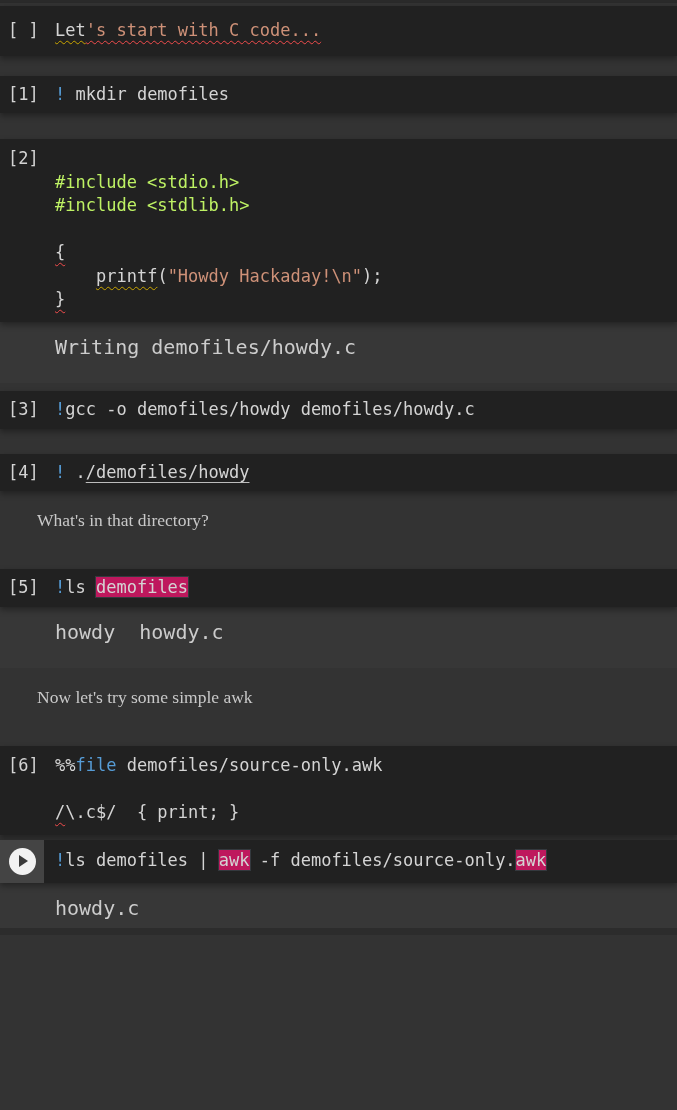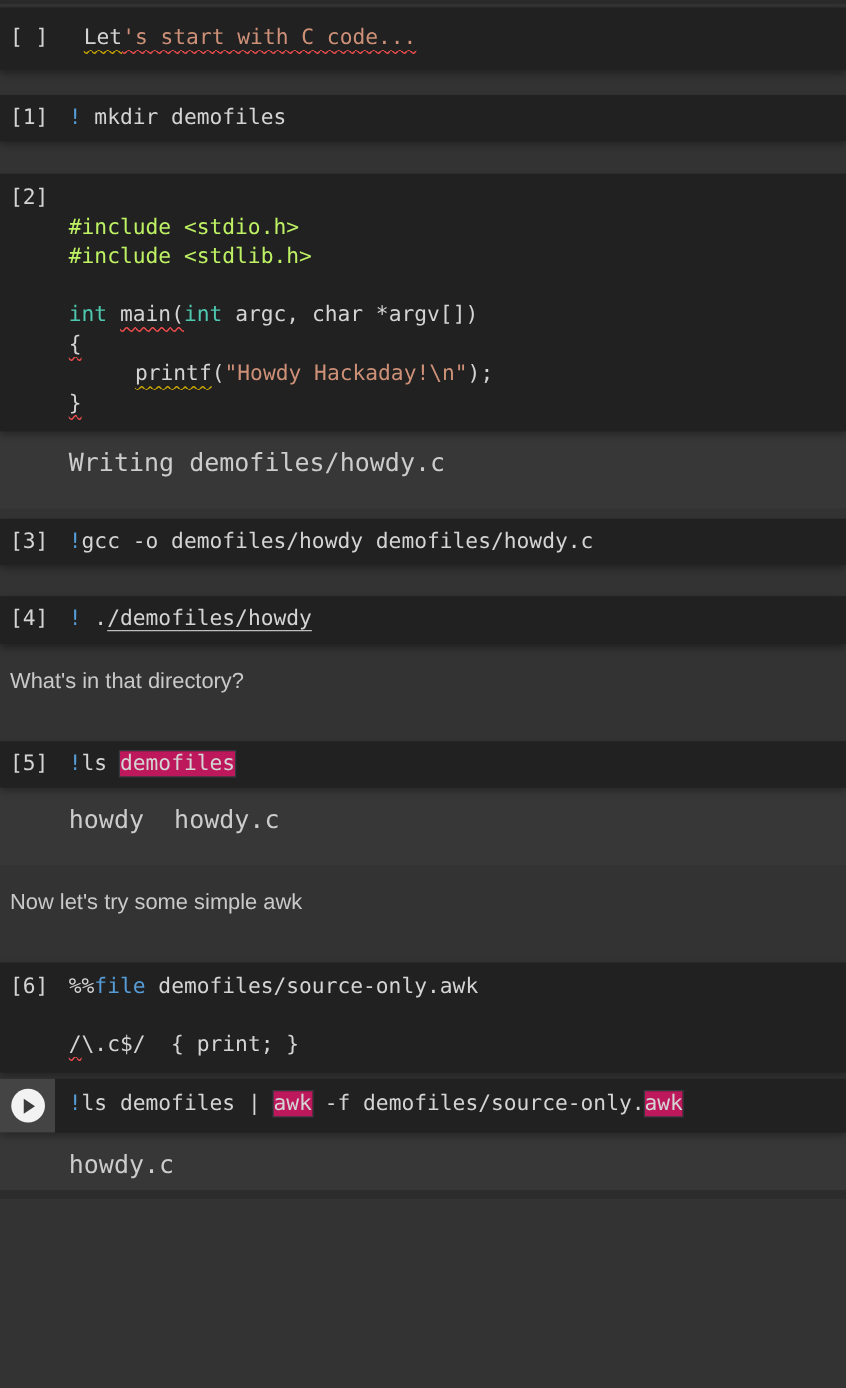--- a/index.html
+++ b/index.html
@@ -27,29 +27,29 @@
   .multi{padding-top:8px;padding-bottom:10px;}
   .output{
     background:#373737;color:#cccccc;
     padding:14px 8px 24px 55px;
     font-size:20px;line-height:23.5px;white-space:pre;
   }
   .output.short{padding-bottom:8px;}
   .markdown-cell{
     padding:18px 8px 38px 8px;
     color:#c9c9c9;
-    font-family:Liberation Sans, sans-serif;
-    font-size:17.5px;line-height:22px;
+    font-family:Liberation Serif, serif;
+    font-size:17.5px;line-height:22px;margin-left:29px;
   }
   .blue{color:#569cd6;}
   .green{color:#bef264;}
   .teal{color:#4ec9b0;}
   .str{color:#ce9178;}
   .sq-red{text-decoration-line:underline;text-decoration-style:wavy;text-decoration-color:#f14c4c;text-decoration-thickness:1px;text-underline-offset:4px;}
-  .sq-yel{text-decoration-line:underline;text-decoration-style:wavy;text-decoration-color:#c9a500;text-decoration-thickness:1px;text-underline-offset:4px;margin-left:12px;}
+  .sq-yel{text-decoration-line:underline;text-decoration-style:wavy;text-decoration-color:#c9a500;text-decoration-thickness:1px;text-underline-offset:4px;}
   .lnk{text-decoration-line:underline;text-decoration-color:#bdbdbd;text-underline-offset:4px;}
   .hl{background:#be185d;box-shadow:0 0 0 1px #34393e;}
   .mt3{margin-top:3px;}.mt5{margin-top:5px;}.mt8{margin-top:8px;}
   .mt20{margin-top:20px;}.mt25{margin-top:25px;}.mt26{margin-top:26px;}
   .run-cell{
     position:relative;background:#212121;height:43px;
     padding:9px 0 0 55px;box-shadow:0 3px 6px rgba(0,0,0,0.35);
     box-sizing:border-box;color:#d4d4d4;
   }
   .run-gutter{
@@ -82,21 +82,20 @@
     <span class="prompt" style="top:7px">[1]</span>
     <div class="code-line"><span class="blue">!</span><span> mkdir demofiles</span></div>
   </div>
 
   <div class="code-cell multi mt26">
     <span class="prompt" style="top:8px">[2]</span>
     <div class="code-line"></div>
     <div class="code-line green"><span>#include &lt;stdio.h&gt;</span></div>
     <div class="code-line green"><span>#include &lt;stdlib.h&gt;</span></div>
     <div class="code-line"></div>
-    <div class="code-line"><span class="teal">int</span><span> </span><span class="sq-red">main(</span><span class="teal">int</span><span> argc, char *argv[])</span></div>
     <div class="code-line"><span class="sq-red">{</span></div>
     <div class="code-line"><span>    </span><span class="sq-yel">printf</span><span>(</span><span class="str">"Howdy Hackaday!\n"</span><span>);</span></div>
     <div class="code-line"><span class="sq-red">}</span></div>
   </div>
   <div class="output"><span>Writing demofiles/howdy.c</span></div>
 
   <div class="code-cell mt8">
     <span class="prompt" style="top:7px">[3]</span>
     <div class="code-line"><span class="blue">!</span><span>gcc -o demofiles/howdy demofiles/howdy.c</span></div>
   </div>

